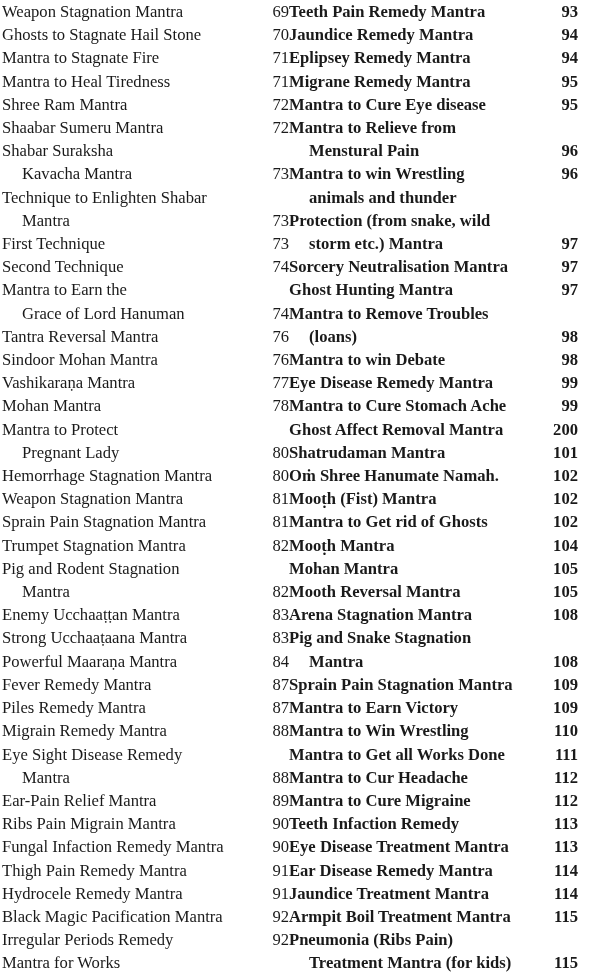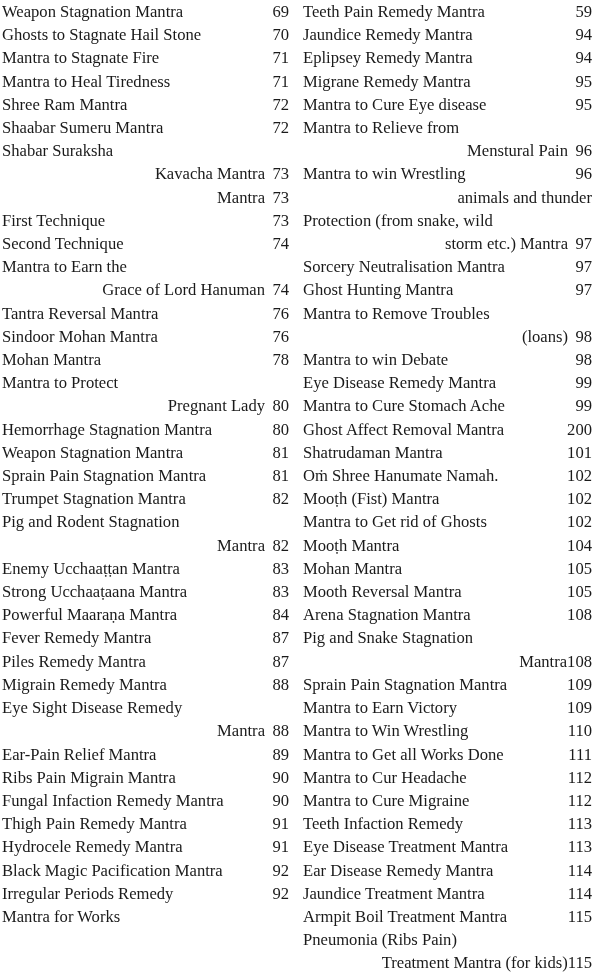--- a/index.html
+++ b/index.html
@@ -26,39 +26,38 @@
     .col {
       position: relative;
       padding-top: 0px;
     }
     .col-left {
       width: 287px;
       margin-left: 2px;
     }
     .col-right {
       width: 289px;
-      margin-left: 14px;
+      font-weight: bold;
     }
     .entry {
       display: block;
       font-size: 16.6px;
       line-height: 23.2px;
       white-space: nowrap;
     }
     .row {
       display: flex;
       justify-content: space-between;
       align-items: baseline;
     }
     .title-line {
       display: block;
     }
     .title-line.indent {
       padding-left: 20px;
-      text-align: right;
     }
     .pg {
       flex: 0 0 auto;
       text-align: right;
       min-width: 24px;
     }
     .row .txt {
       flex: 1 1 auto;
       overflow: visible;
     }
@@ -105,20 +104,21 @@
         </div>
       </div>
       <div class="entry">
         <span class="title-line">Shabar Suraksha</span>
         <div class="row">
           <span class="txt title-line indent">Kavacha Mantra</span>
           <span class="pg">73</span>
         </div>
       </div>
       <div class="entry">
+        <span class="title-line">Technique to Enlighten Shabar</span>
         <div class="row">
           <span class="txt title-line indent">Mantra</span>
           <span class="pg">73</span>
         </div>
       </div>
       <div class="entry">
         <div class="row">
           <span class="txt title-line">First Technique</span>
           <span class="pg">73</span>
         </div>
@@ -143,20 +143,26 @@
         </div>
       </div>
       <div class="entry">
         <div class="row">
           <span class="txt title-line">Sindoor Mohan Mantra</span>
           <span class="pg">76</span>
         </div>
       </div>
       <div class="entry">
         <div class="row">
+          <span class="txt title-line">Vashikaraṇa Mantra</span>
+          <span class="pg">77</span>
+        </div>
+      </div>
+      <div class="entry">
+        <div class="row">
           <span class="txt title-line">Mohan Mantra</span>
           <span class="pg">78</span>
         </div>
       </div>
       <div class="entry">
         <span class="title-line">Mantra to Protect</span>
         <div class="row">
           <span class="txt title-line indent">Pregnant Lady</span>
           <span class="pg">80</span>
         </div>
@@ -278,21 +284,21 @@
         </div>
       </div>
       <div class="entry">
         <span class="title-line">Mantra for Works</span>
       </div>
     </div>
   <div class="col col-right">
       <div class="entry">
         <div class="row">
           <span class="txt title-line">Teeth Pain Remedy Mantra</span>
-          <span class="pg">59</span>
+          <span class="pg">93</span>
         </div>
       </div>
       <div class="entry">
         <div class="row">
           <span class="txt title-line">Jaundice Remedy Mantra</span>
           <span class="pg">94</span>
         </div>
       </div>
       <div class="entry">
         <div class="row">

